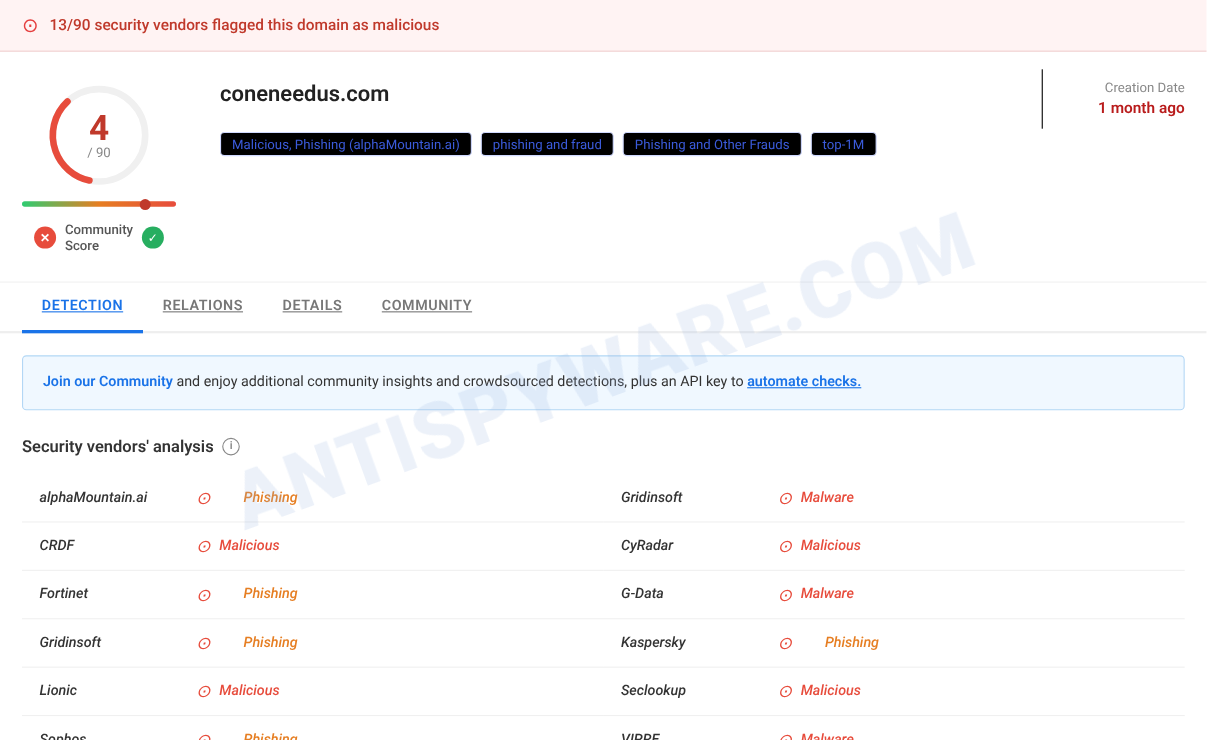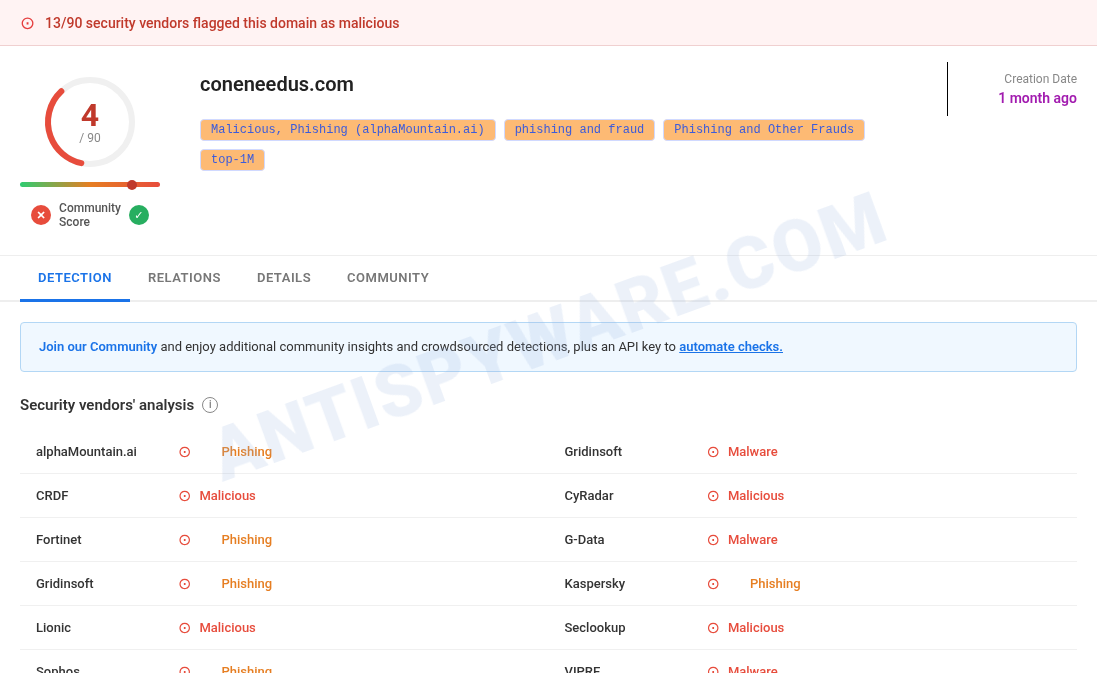--- a/index.html
+++ b/index.html
@@ -147,67 +147,67 @@
       margin-bottom: 23px;
     }
 
     .tags-row {
       display: flex;
       flex-wrap: wrap;
       gap: 8px;
     }
 
     .tag {
-      background: #fdba74;
+      background: #000000;
       color: #3b5bdb;
       border: 1px solid #d0d9ff;
       border-radius: 4px;
       padding: 3px 10px;
       font-size: 12px;
-      font-family: Liberation Mono, monospace;
     }
 
     
     .creation-date {
       text-align: right;
       padding: 10px 0 10px 20px;
       border-left: 1px solid #000000;
       min-width: 130px;
     }
 
     .creation-date-label {
       font-size: 12px;
       color: #888;
       margin-bottom: 4px;
     }
 
     .creation-date-value {
       font-size: 14px;
       font-weight: 600;
-      color: #a21caf;
+      color: #b91c1c;
     }
 
     
     .tabs-bar {
       display: flex;
       border-bottom: 2px solid #eee;
       padding: 0 20px;
       background: #fff;
     }
 
     .tab {
       padding: 14px 18px;
       font-size: 13px;
       font-weight: 600;
       color: #777;
       cursor: pointer;
       border-bottom: 3px solid transparent;
       margin-bottom: -2px;
       text-transform: uppercase;
       letter-spacing: 0.5px;
+      text-decoration: underline;
     }
 
     .tab.active {
       color: #1a73e8;
       border-bottom-color: #1a73e8;
     }
 
     
     .main-content {
       padding: 20px;
@@ -264,20 +264,21 @@
       grid-template-columns: 1fr 1fr;
       gap: 0;
     }
 
     .vendor-row {
       display: flex;
       align-items: center;
       padding: 12px 16px;
       border-bottom: 1px solid #f0f0f0;
       gap: 12px;
+      font-style: italic;
     }
 
     .vendor-name {
       min-width: 130px;
       font-size: 13px;
       color: #333;
       font-weight: 500;
     }
 
     .vendor-status {

